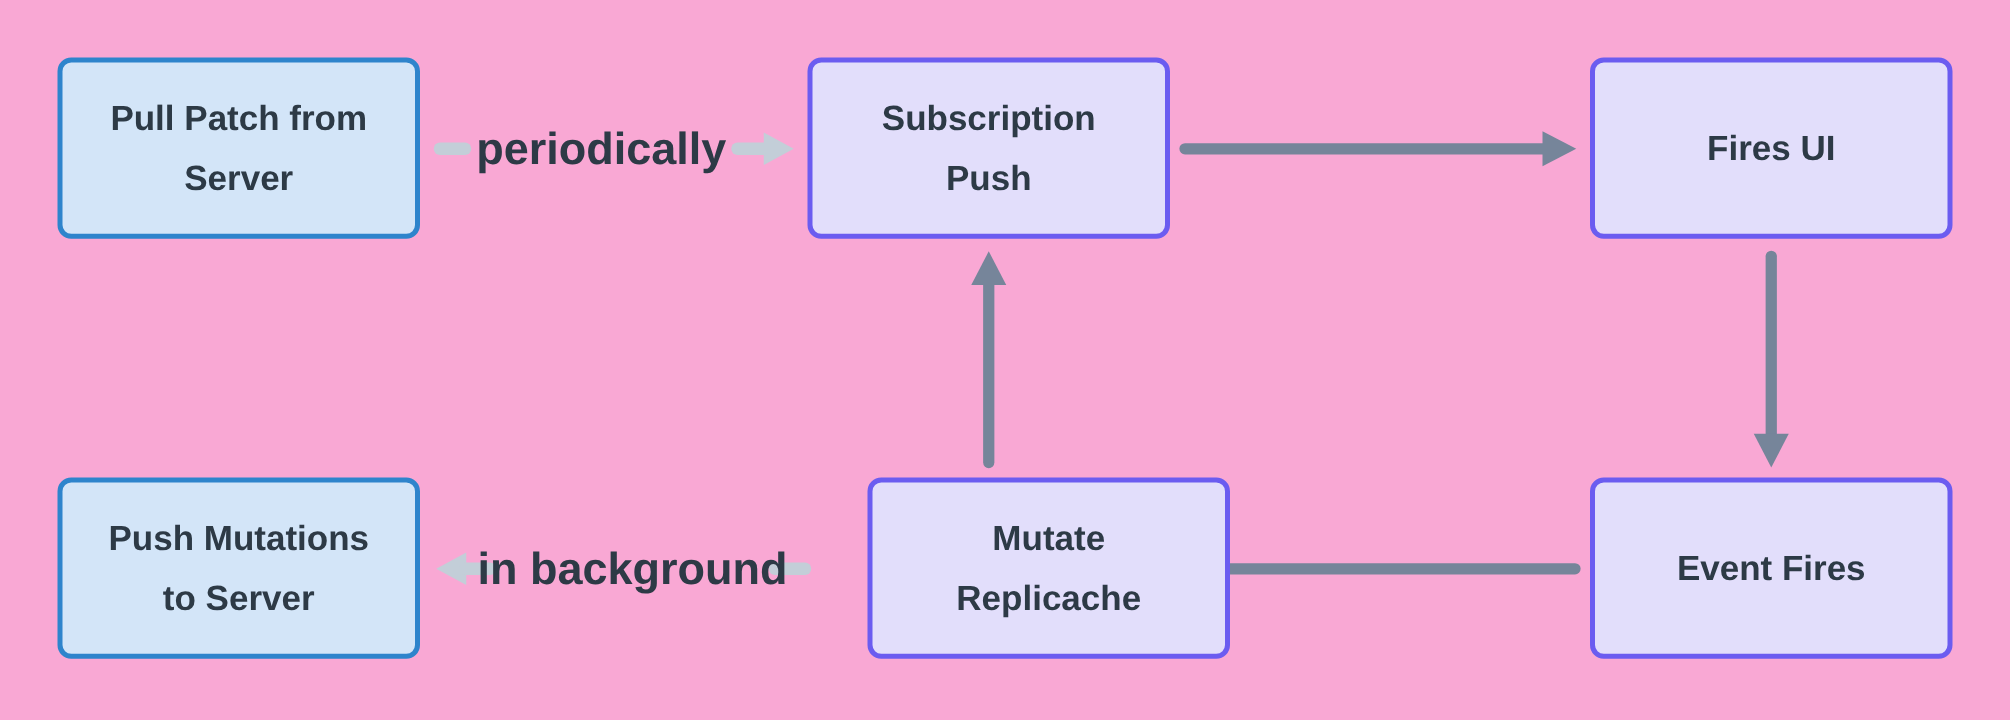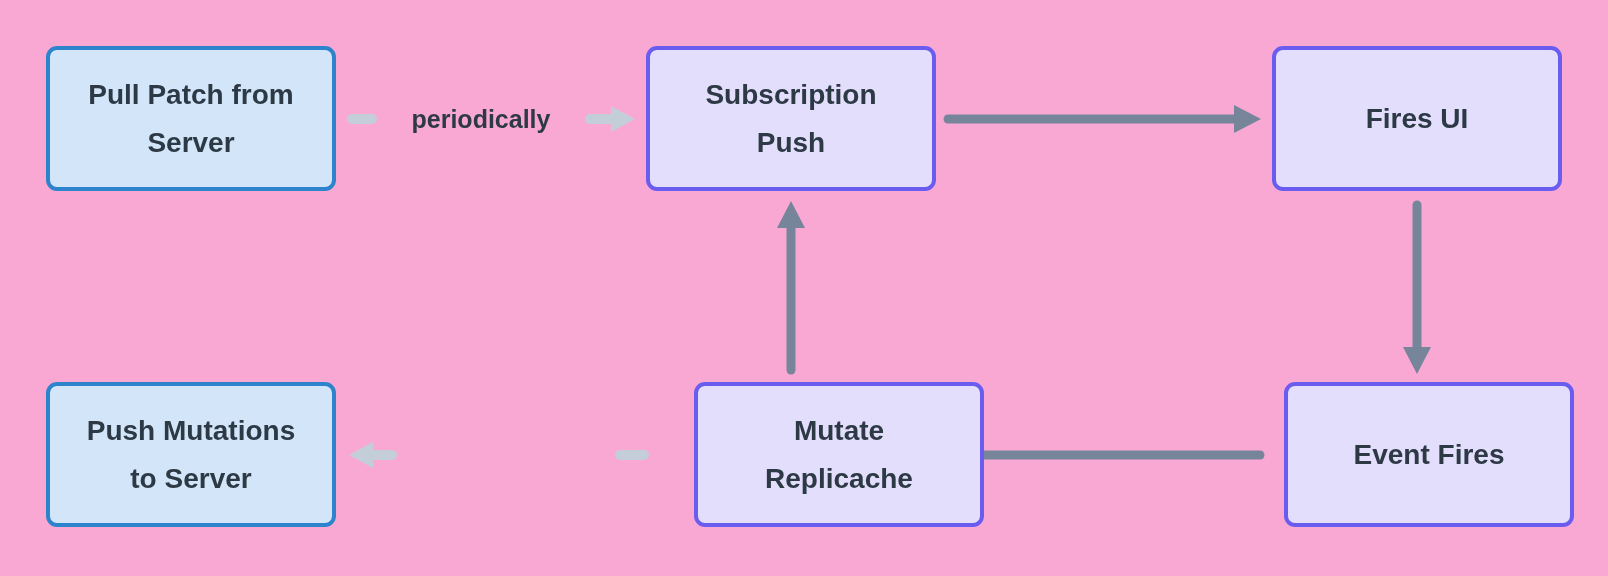--- a/index.html
+++ b/index.html
@@ -36,21 +36,21 @@
     line-height: 1.68;
     color: #2d3a46;
     white-space: pre-line;
   }
   .node-blue   { background: #d3e5f8; border-color: #2e84cc; }
   .node-purple { background: #e2defb; border-color: #6b5cf0; }
 
   .edge-label {
     position: absolute;
     transform: translate(-50%, -50%);
-    font-size: 25px;
+    font-size: 36px;
     font-weight: 600;
     color: #2d3a46;
     white-space: nowrap;
   }
   .shaft-dark  { stroke: #76859a; stroke-width: 9;  stroke-linecap: round; fill: none; }
   .head-dark   { fill: #76859a; }
   .shaft-light { stroke: #c3ced8; stroke-width: 10; stroke-linecap: round; fill: none; }
   .head-light  { fill: #c3ced8; }
 </style>
 </head>
@@ -100,18 +100,19 @@
 Push</div>
 
   <div class="node node-purple" style="left:1272px; top:46px;">Fires UI</div>
 
   <div class="node node-blue" style="left:46px; top:382px;">Push Mutations
 to Server</div>
 
   <div class="node node-purple" style="left:646px; top:382px;margin-left:48px;">Mutate
 Replicache</div>
 
-  <div class="node node-purple" style="left:1272px; top:382px;margin-left:12px;">Event Fires</div>
+  <div class="node node-purple" style="left:1272px; top:382px;">Event Fires</div>
 
   <div class="edge-label" style="left:481px; top:119px;">periodically</div>
 
+  <div class="edge-label" style="left:506px; top:455px;">in background</div>
 
 </div>
 
 </body></html>

